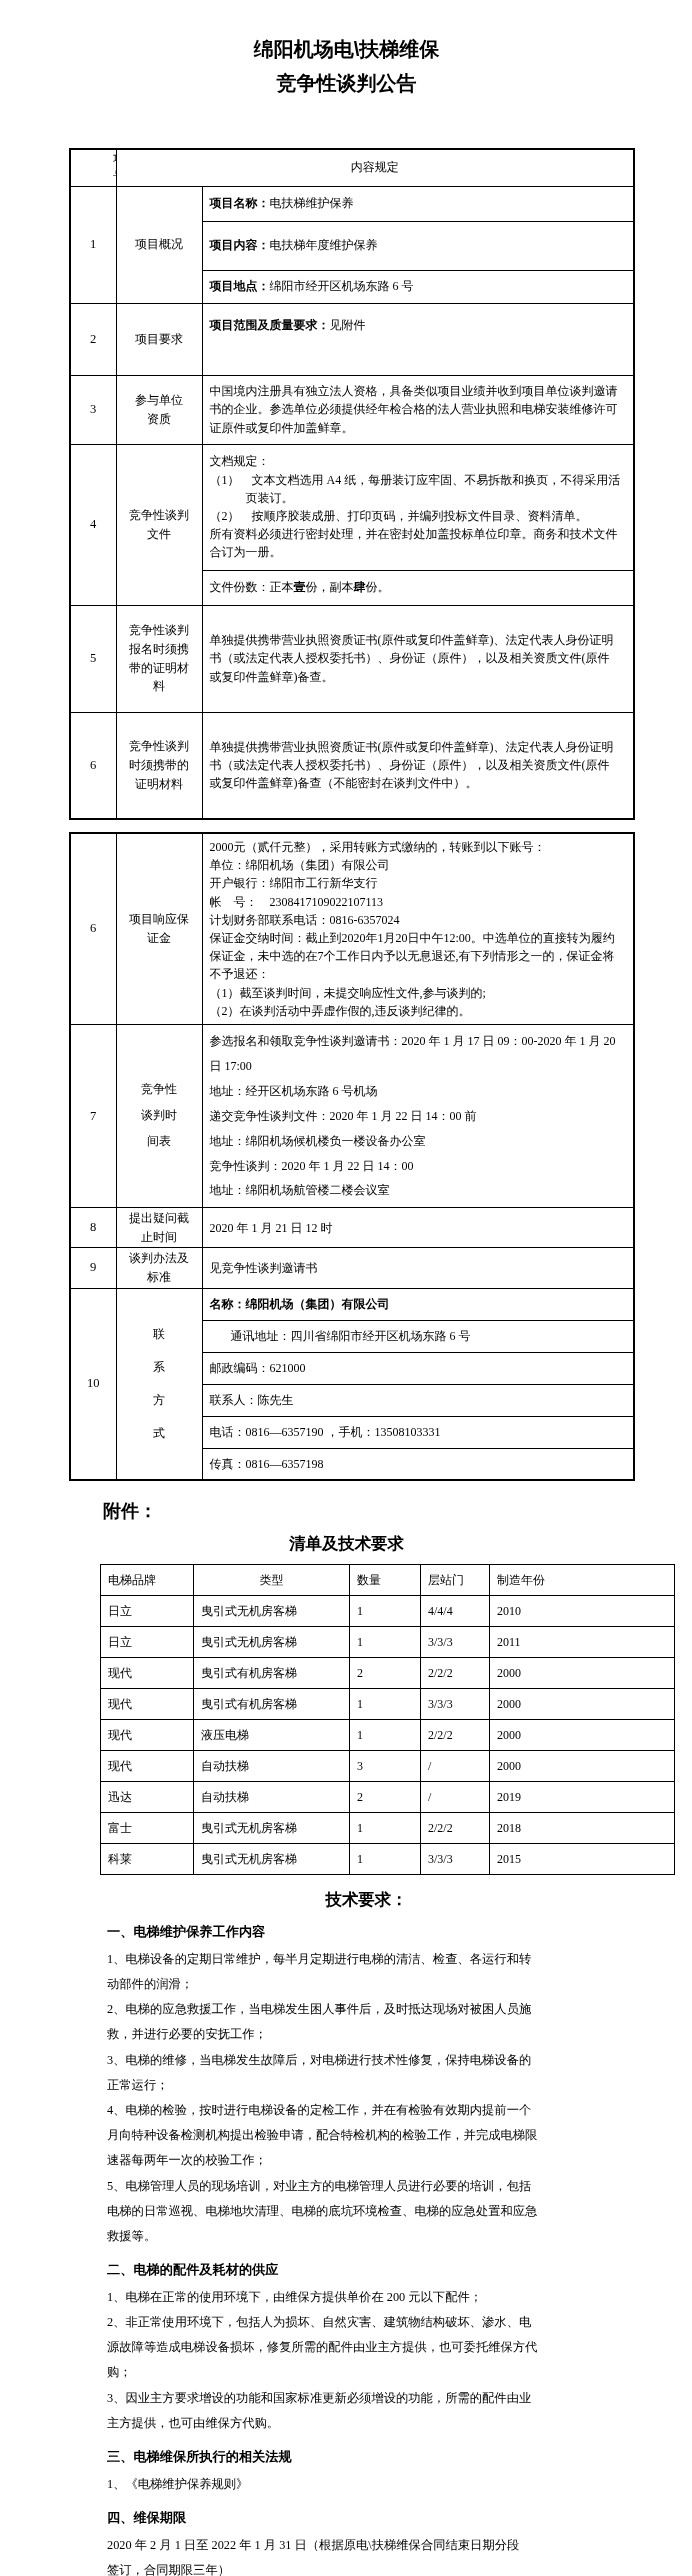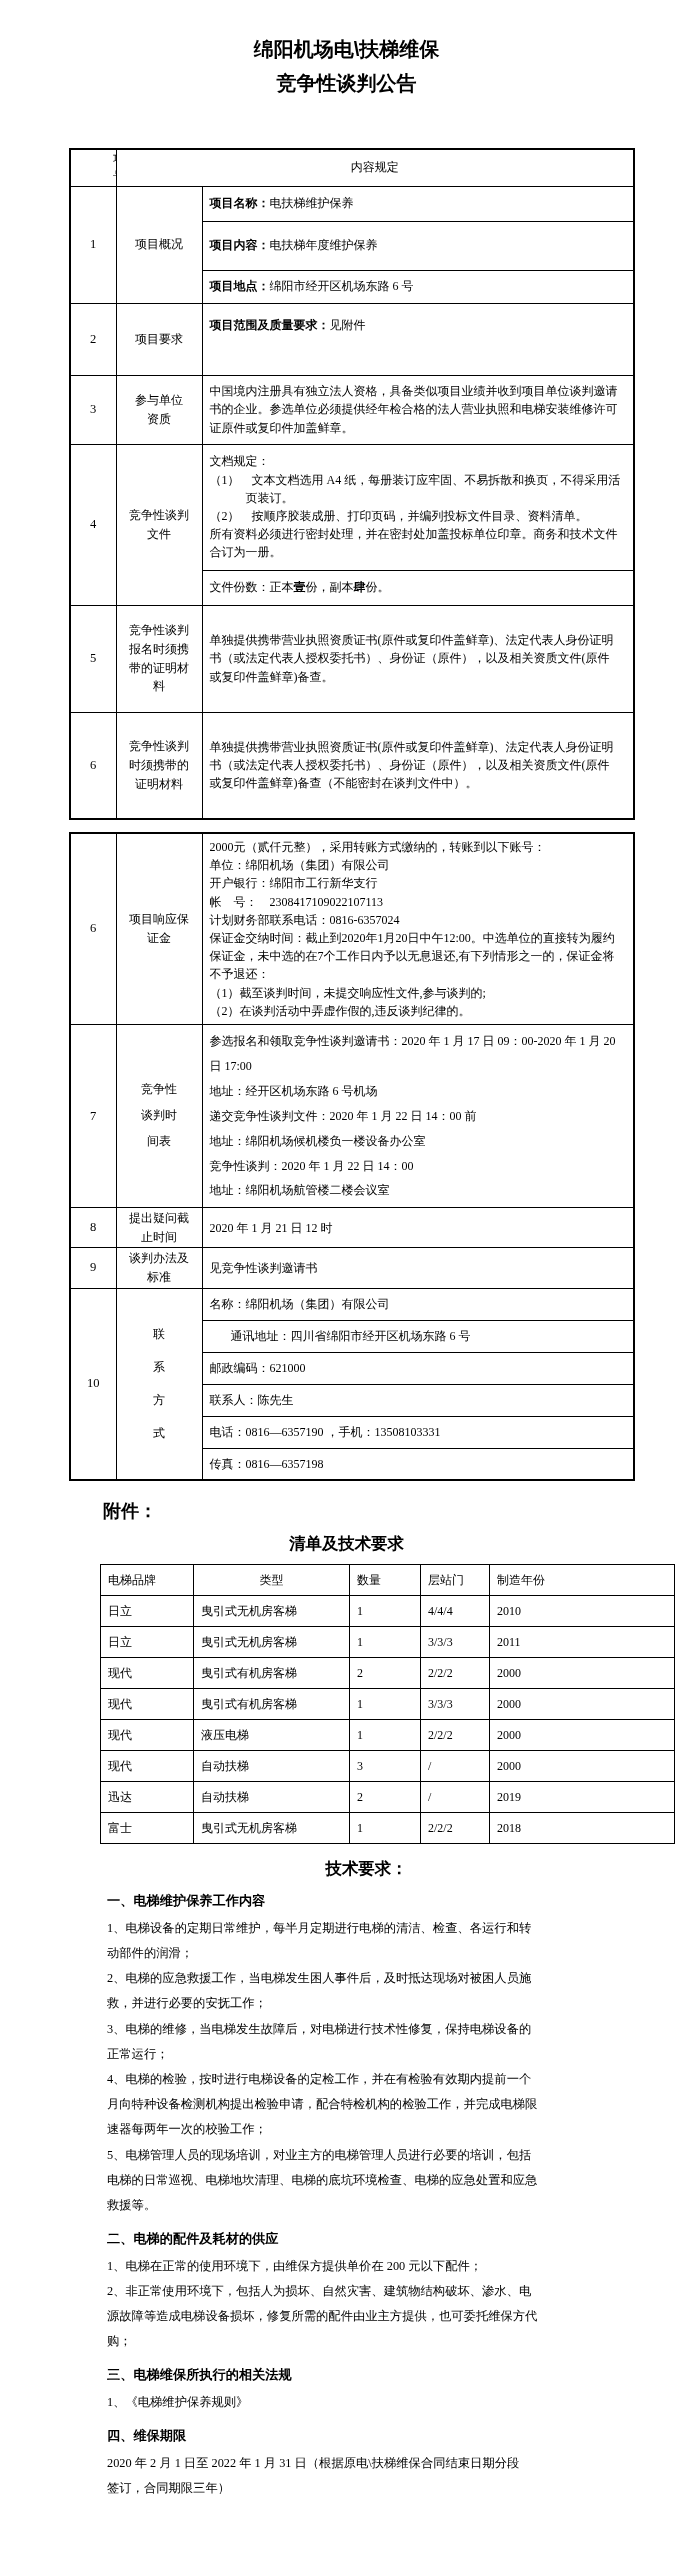--- a/index.html
+++ b/index.html
@@ -179,21 +179,21 @@
       <td class="lbl">谈判办法及
 标准</td>
       <td class="cnt" style="height:39px;">见竞争性谈判邀请书</td>
     </tr>
     <tr class="major">
       <td class="num" rowspan="6">10</td>
       <td class="lbl vert" rowspan="6">联
 系
 方
 式</td>
-      <td class="cnt" style="height:32px;">名称：绵阳机场（集团）有限公司</td>
+      <td class="cnt" style="height:32px;font-weight:bold;">名称：绵阳机场（集团）有限公司</td>
     </tr>
     <tr>
           <td class="cnt" style="height:32px;padding-left:28px;">通讯地址：四川省绵阳市经开区机场东路 6 号</td>
         </tr>
     <tr>
           <td class="cnt" style="height:32px;">邮政编码：621000</td>
         </tr>
     <tr>
           <td class="cnt" style="height:32px;">联系人：陈先生</td>
         </tr>
@@ -274,20 +274,27 @@
       <td>/</td>
       <td>2019</td>
     </tr>
     <tr>
       <td>富士</td>
       <td>曳引式无机房客梯</td>
       <td>1</td>
       <td>2/2/2</td>
       <td>2018</td>
     </tr>
+    <tr>
+      <td>科莱</td>
+      <td>曳引式无机房客梯</td>
+      <td>1</td>
+      <td>3/3/3</td>
+      <td>2015</td>
+    </tr>
   </tbody>
     </table>
 
   <div class="tech-heading">技术要求：</div>
 
   <div class="tech">
     <h3>一、电梯维护保养工作内容</h3>
     <p>1、电梯设备的定期日常维护，每半月定期进行电梯的清洁、检查、各运行和转
 动部件的润滑；</p>
     <p>2、电梯的应急救援工作，当电梯发生困人事件后，及时抵达现场对被困人员施
@@ -299,20 +306,22 @@
 速器每两年一次的校验工作；</p>
     <p>5、电梯管理人员的现场培训，对业主方的电梯管理人员进行必要的培训，包括
 电梯的日常巡视、电梯地坎清理、电梯的底坑环境检查、电梯的应急处置和应急
 救援等。</p>
 
     <h3>二、电梯的配件及耗材的供应</h3>
     <p>1、电梯在正常的使用环境下，由维保方提供单价在 200 元以下配件；</p>
     <p>2、非正常使用环境下，包括人为损坏、自然灾害、建筑物结构破坏、渗水、电
 源故障等造成电梯设备损坏，修复所需的配件由业主方提供，也可委托维保方代
 购；</p>
+    <p>3、因业主方要求增设的功能和国家标准更新必须增设的功能，所需的配件由业
+主方提供，也可由维保方代购。</p>
 
     <h3>三、电梯维保所执行的相关法规</h3>
     <p>1、《电梯维护保养规则》</p>
 
     <h3>四、维保期限</h3>
     <p>2020 年 2 月 1 日至 2022 年 1 月 31 日（根据原电\扶梯维保合同结束日期分段
 签订，合同期限三年）</p>
   </div>
 
 </div>

